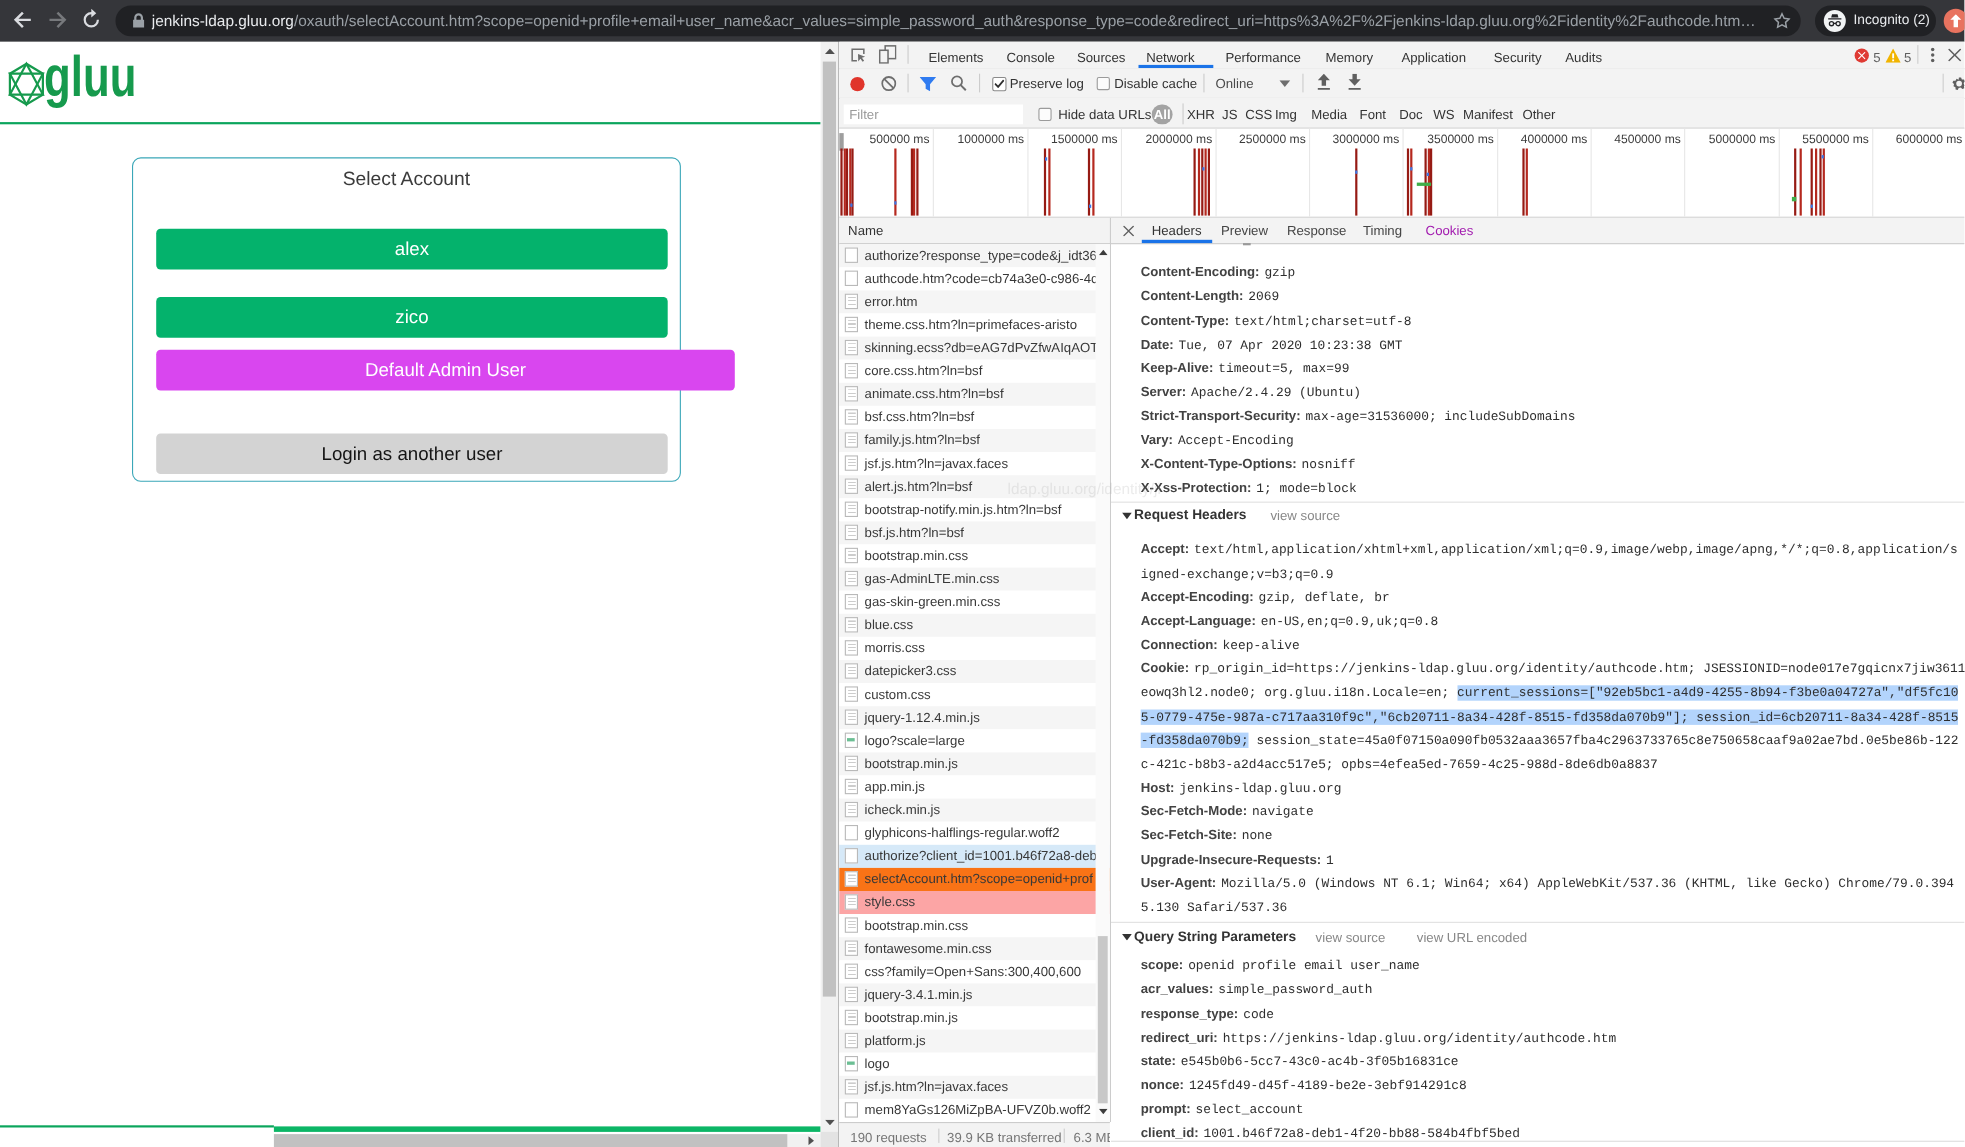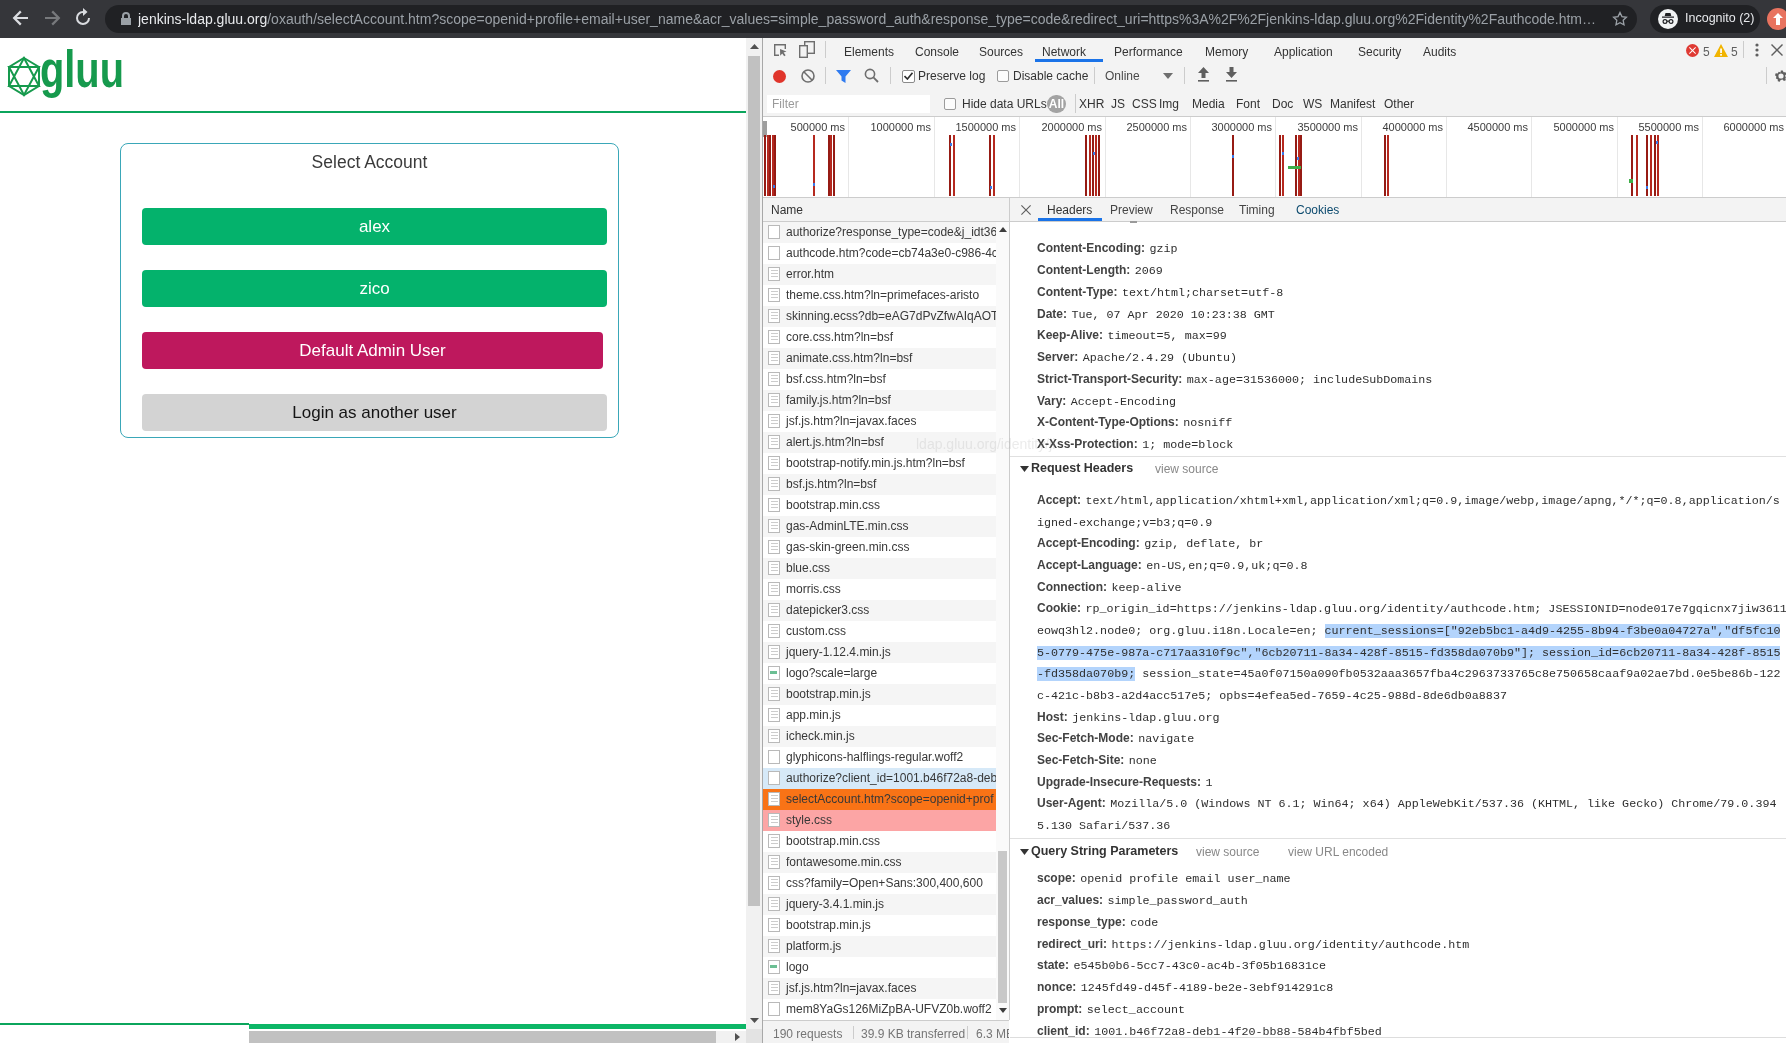--- a/index.html
+++ b/index.html
@@ -66,21 +66,21 @@
       <polygon points="3,24 33,24 18,52"></polygon>
     </g>
     <text x="34" y="44" font-family="Liberation Sans, sans-serif" font-weight="bold" font-size="52" fill="#169a4d" textLength="84" lengthAdjust="spacingAndGlyphs">gluu</text>
   </svg>
   <div class="abs" style="left:0;top:73px;width:746px;height:2px;background:#0ba55c"></div>
 
   <div class="abs" style="left:120px;top:105px;width:497px;height:293px;border:1px solid #3aa7b8;border-radius:8px;background:#fff"></div>
   <div class="abs" style="left:142px;top:170px;width:465px;height:37px;background:#04b26c;border-radius:4px;color:#fff;font-size:17px;text-align:center;line-height:37px">alex</div>
   <div class="abs" style="left:120px;top:114px;width:499px;text-align:center;font-size:17.5px;color:#3b3b3b">Select Account</div>
   <div class="abs" style="left:142px;top:232px;width:465px;height:37px;background:#04b26c;border-radius:4px;color:#fff;font-size:17px;text-align:center;line-height:37px">zico</div>
-  <div class="abs" style="left:142px;top:294px;width:461px;height:37px;background:#be185d;border-radius:4px;color:#fff;font-size:17px;text-align:center;line-height:37px">Default Admin User</div>
+  <div class="abs" style="left:142px;top:280px;width:526px;height:37px;background:#d946ef;border-radius:4px;color:#fff;font-size:17px;text-align:center;line-height:37px">Default Admin User</div>
   <div class="abs" style="left:142px;top:356px;width:465px;height:37px;background:#d3d3d3;border-radius:4px;color:#141414;font-size:17px;text-align:center;line-height:37px">Login as another user</div>
 
   <div class="abs" style="left:0;top:985px;width:249px;height:2px;background:#0ba55c"></div>
   <div class="abs" style="left:249px;top:986px;width:497px;height:5px;background:#0cb666"></div>
   <div class="abs" style="left:249px;top:993px;width:467px;height:12px;background:#c1c1c1"></div>
   <div class="abs" style="left:716px;top:993px;width:30px;height:12px;background:#f1f1f1"></div>
   <svg class="abs" style="left:733px;top:995px" width="8" height="8" viewBox="0 0 8 8">
       <path d="M2 0l5 4-5 4z" fill="#505050"></path>
     </svg>
 </div>
@@ -208,21 +208,21 @@
 <div class="abs" style="left:1009px;top:198px;width:1px;height:822px;background:#ccc"></div>
 
 <svg class="abs" style="left:1021px;top:205px" width="10" height="10" viewBox="0 0 10 10">
     <path d="M0.8 0L5 4.2 9.2 0 10 0.8 5.8 5 10 9.2 9.2 10 5 5.8 0.8 10 0 9.2 4.2 5 0 0.8z" fill="#5f5f5f"></path>
   </svg>
 <div class="abs t13" style="left:1047px;top:203px">Headers</div>
 <div class="abs" style="left:1038px;top:218px;width:64px;height:3px;background:#1a73e8"></div>
 <div class="abs t13" style="left:1110px;top:203px;color:#454545">Preview</div>
 <div class="abs t13" style="left:1170px;top:203px;color:#454545">Response</div>
 <div class="abs t13" style="left:1239px;top:203px;color:#454545">Timing</div>
-<div class="abs t13" style="left:1296px;top:203px;color:#0c4a6e">Cookies</div>
+<div class="abs t13" style="left:1296px;top:203px;color:#a21caf">Cookies</div>
 
 <div class="abs" style="left:763px;top:1020px;width:246px;height:23px;background:#f3f3f3;border-top:1px solid #ccc;overflow:hidden">
   <div class="abs t12" style="left:10px;top:6px;color:#757575">190 requests</div>
   <div class="sep" style="left:90px;top:5px;height:13px"></div>
   <div class="abs t12" style="left:98px;top:6px;color:#757575">39.9 KB transferred</div>
   <div class="sep" style="left:204px;top:5px;height:13px"></div>
   <div class="abs t12" style="left:213px;top:6px;color:#757575">6.3 MB resources</div>
 </div>
 
 <div class="gl" style="left:848px"></div>

